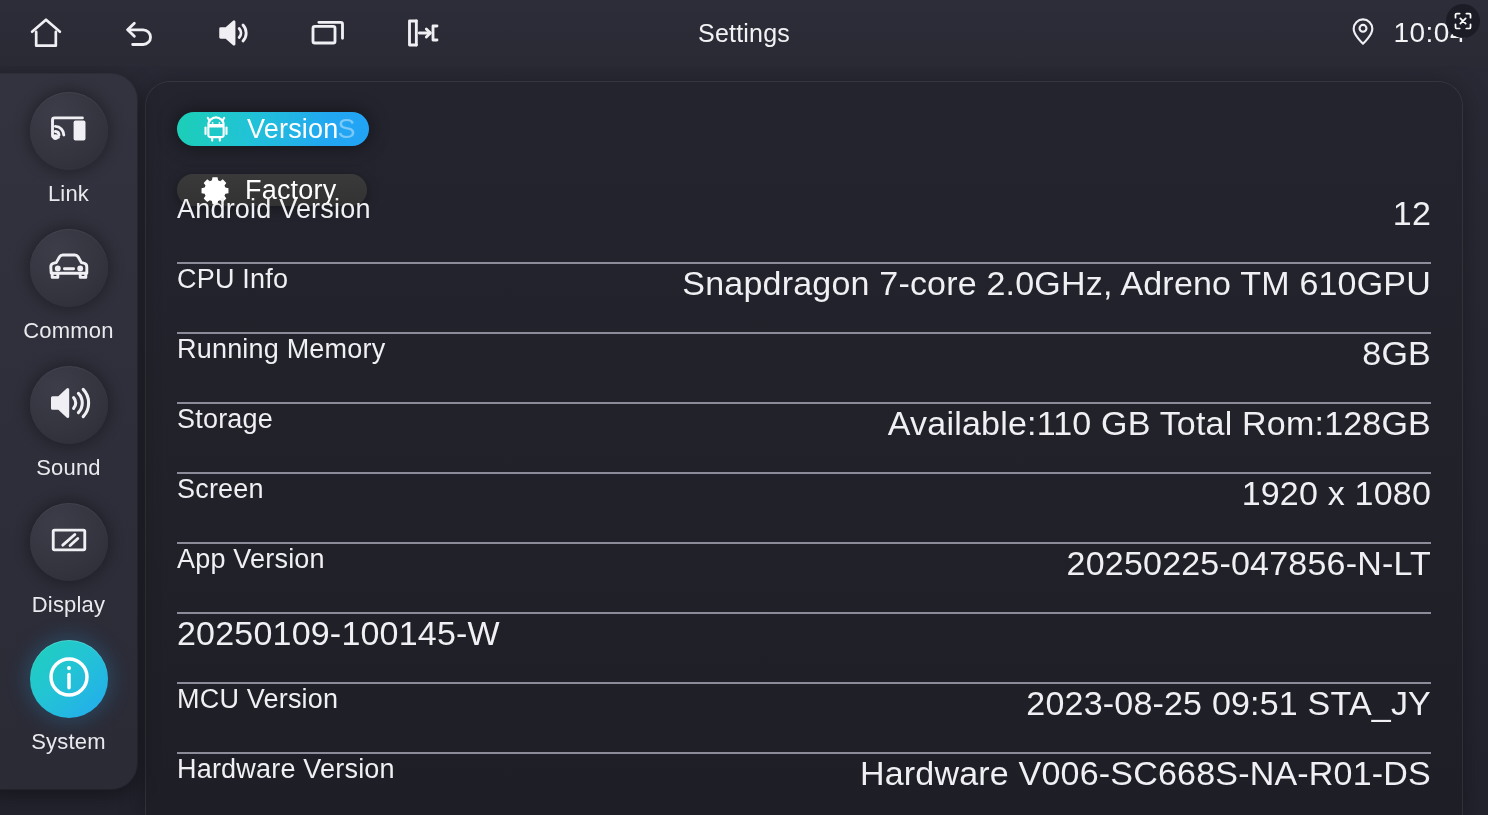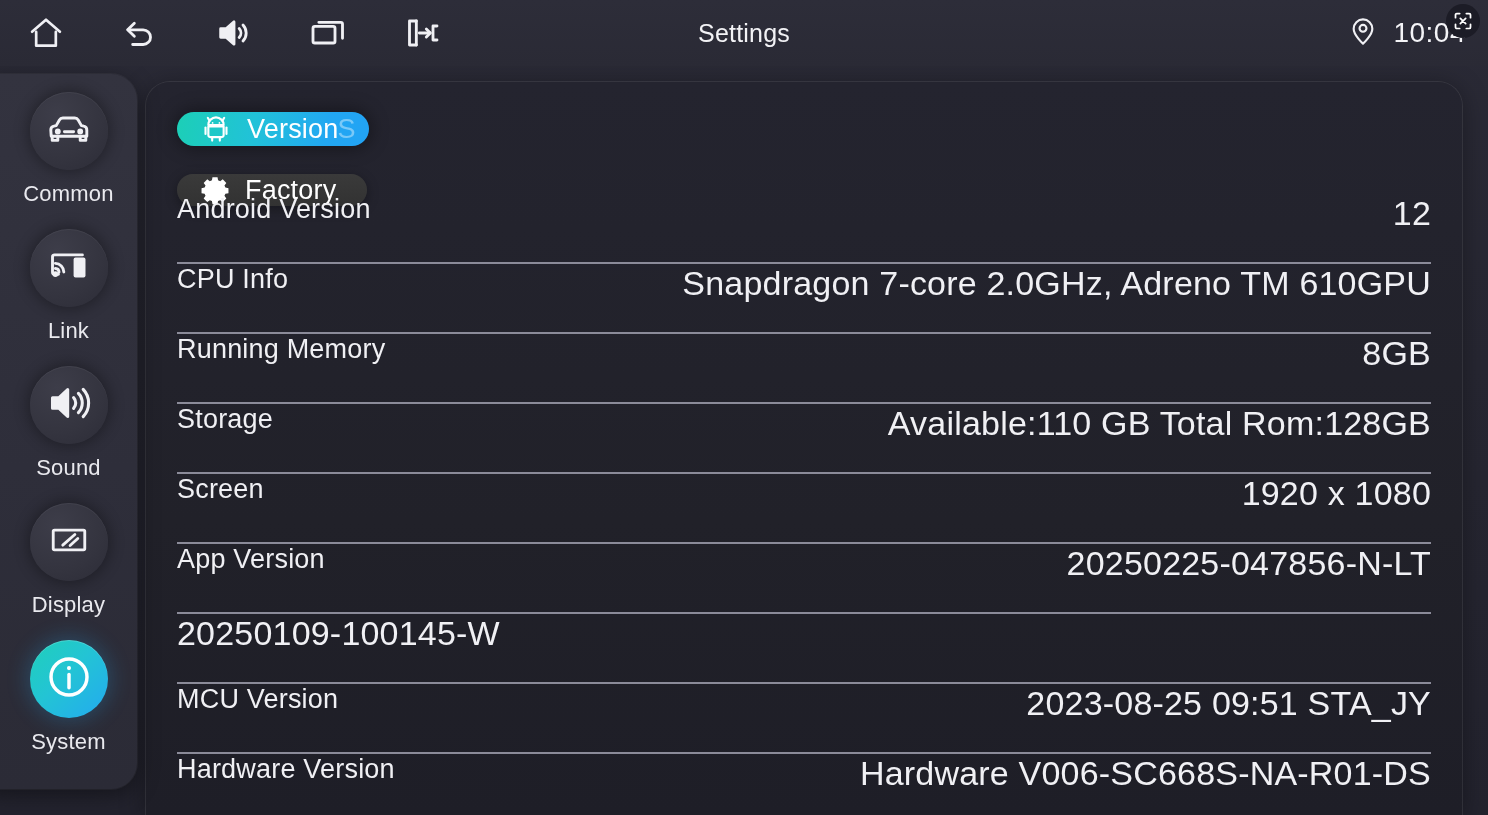--- a/index.html
+++ b/index.html
@@ -307,46 +307,46 @@
       </svg>
     </div>
 
   </div>
 
   <div id="sidebar">
 
     <div class="side-item">
       <div class="side-icon">
         <span>
+          <svg width="46" height="46" viewBox="0 0 24 24" fill="none" stroke="#f0f0f4" stroke-width="1.5" stroke-linecap="round" stroke-linejoin="round">
+            <path d="M19 6.2H4.4a1 1 0 0 0-1 1v8.1a1 1 0 0 0 1 1h2.1"></path>
+            <path d="M4.9 10.6a4.6 4.6 0 0 1 4.4 4.5"></path>
+            <path d="M4.9 13.3a2 2 0 0 1 1.9 1.9"></path>
+            <circle cx="4.9" cy="16.2" r="0.75" fill="#f0f0f4"></circle>
+            <rect x="14.4" y="7.6" width="6.2" height="10.4" rx="1" fill="#f0f0f4" stroke="none"></rect>
+          </svg>
+        </span>
+      </div>
+      <div class="side-label">Link</div>
+    </div>
+
+    <div class="side-item">
+      <div class="side-icon">
+        <span>
           <svg width="48" height="48" viewBox="0 0 24 24" fill="none" stroke="#f0f0f4" stroke-width="1.45" stroke-linecap="round" stroke-linejoin="round">
             <path d="M3.6 15.6v2.1h2.8v-2.1"></path>
             <path d="M17.6 15.6v2.1h2.8v-2.1"></path>
             <path d="M3.1 15.6h17.8v-3.1c0-.9-.6-1.7-1.5-1.9l-1.2-.3-1.6-2.8a2 2 0 0 0-1.7-1H8.9a2 2 0 0 0-1.7 1L5.6 10.3l-1.2.3c-.9.2-1.5 1-1.5 1.9z"></path>
             <circle cx="6.4" cy="13.2" r="0.75" fill="#f0f0f4"></circle>
             <circle cx="17.6" cy="13.2" r="0.75" fill="#f0f0f4"></circle>
             <path d="M9.7 13.4h4.6"></path>
           </svg>
         </span>
       </div>
       <div class="side-label">Common</div>
-    </div>
-
-    <div class="side-item">
-      <div class="side-icon">
-        <span>
-          <svg width="46" height="46" viewBox="0 0 24 24" fill="none" stroke="#f0f0f4" stroke-width="1.5" stroke-linecap="round" stroke-linejoin="round">
-            <path d="M19 6.2H4.4a1 1 0 0 0-1 1v8.1a1 1 0 0 0 1 1h2.1"></path>
-            <path d="M4.9 10.6a4.6 4.6 0 0 1 4.4 4.5"></path>
-            <path d="M4.9 13.3a2 2 0 0 1 1.9 1.9"></path>
-            <circle cx="4.9" cy="16.2" r="0.75" fill="#f0f0f4"></circle>
-            <rect x="14.4" y="7.6" width="6.2" height="10.4" rx="1" fill="#f0f0f4" stroke="none"></rect>
-          </svg>
-        </span>
-      </div>
-      <div class="side-label">Link</div>
     </div>
 
     <div class="side-item">
       <div class="side-icon">
         <span>
           <svg width="46" height="46" viewBox="0 0 24 24" fill="none" stroke="#f0f0f4" stroke-width="1.6" stroke-linecap="round" stroke-linejoin="round">
             <path d="M3.4 9.3h3.3L11.3 5v14L6.7 14.7H3.4z" fill="#f0f0f4"></path>
             <path d="M14.4 9.2a4.1 4.1 0 0 1 0 5.6"></path>
             <path d="M16.9 7a7.2 7.2 0 0 1 0 10"></path>
             <path d="M19.4 4.9a10.3 10.3 0 0 1 0 14.2"></path>

